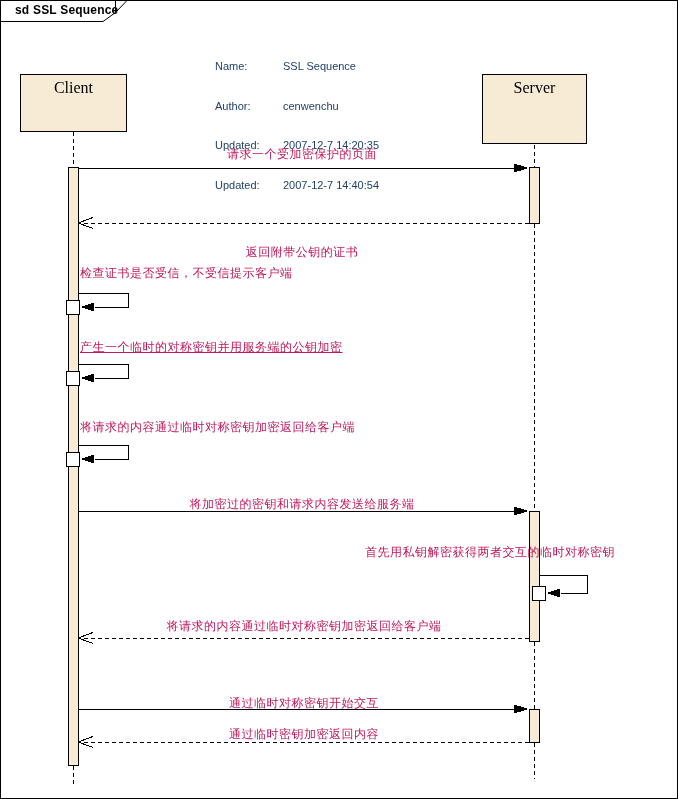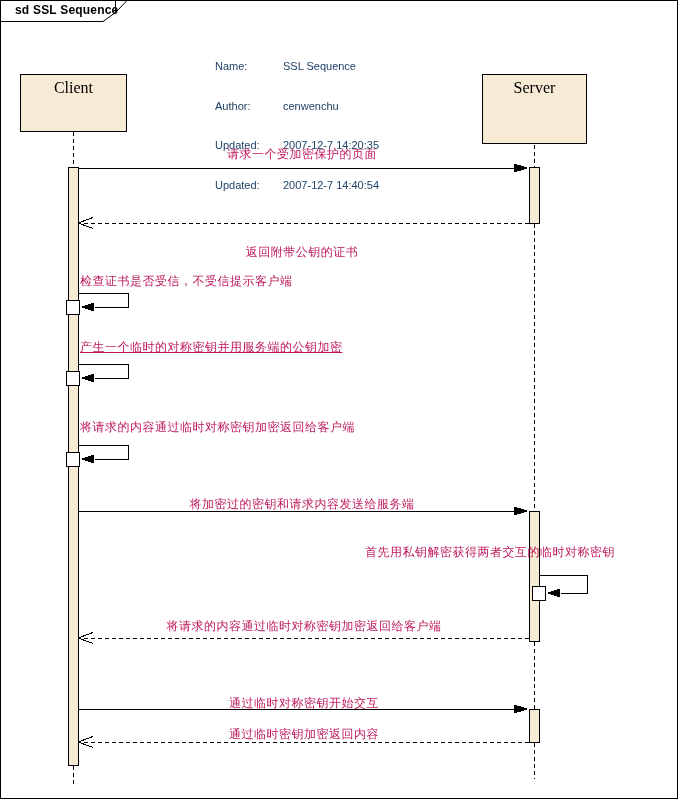--- a/index.html
+++ b/index.html
@@ -128,21 +128,21 @@
 
   <div class="actor actor-client">
     <span>Client</span>
   </div>
   <div class="actor actor-server">
     <span>Server</span>
   </div>
 
   <div class="msg center" style="left:302px;top:146px;">请求一个受加密保护的页面</div>
   <div class="msg center" style="left:302px;top:202px;margin-top:42px;">返回附带公钥的证书</div>
-  <div class="msg" style="left:80px;top:273px;">检查证书是否受信，不受信提示客户端</div>
+  <div class="msg" style="left:80px;top:265px;">检查证书是否受信，不受信提示客户端</div>
   <div class="msg" style="left:80px;top:339px;text-decoration:underline;">产生一个临时的对称密钥并用服务端的公钥加密</div>
   <div class="msg" style="left:80px;top:419px;">将请求的内容通过临时对称密钥加密返回给客户端</div>
   <div class="msg center" style="left:302px;top:496px;">将加密过的密钥和请求内容发送给服务端</div>
   <div class="msg center" style="left:304px;top:618px;">将请求的内容通过临时对称密钥加密返回给客户端</div>
   <div class="msg center" style="left:490px;top:544px;">首先用私钥解密获得两者交互的临时对称密钥</div>
   <div class="msg center" style="left:304px;top:695px;">通过临时对称密钥开始交互</div>
   <div class="msg center" style="left:304px;top:726px;">通过临时密钥加密返回内容</div>
 
 </div>
 

